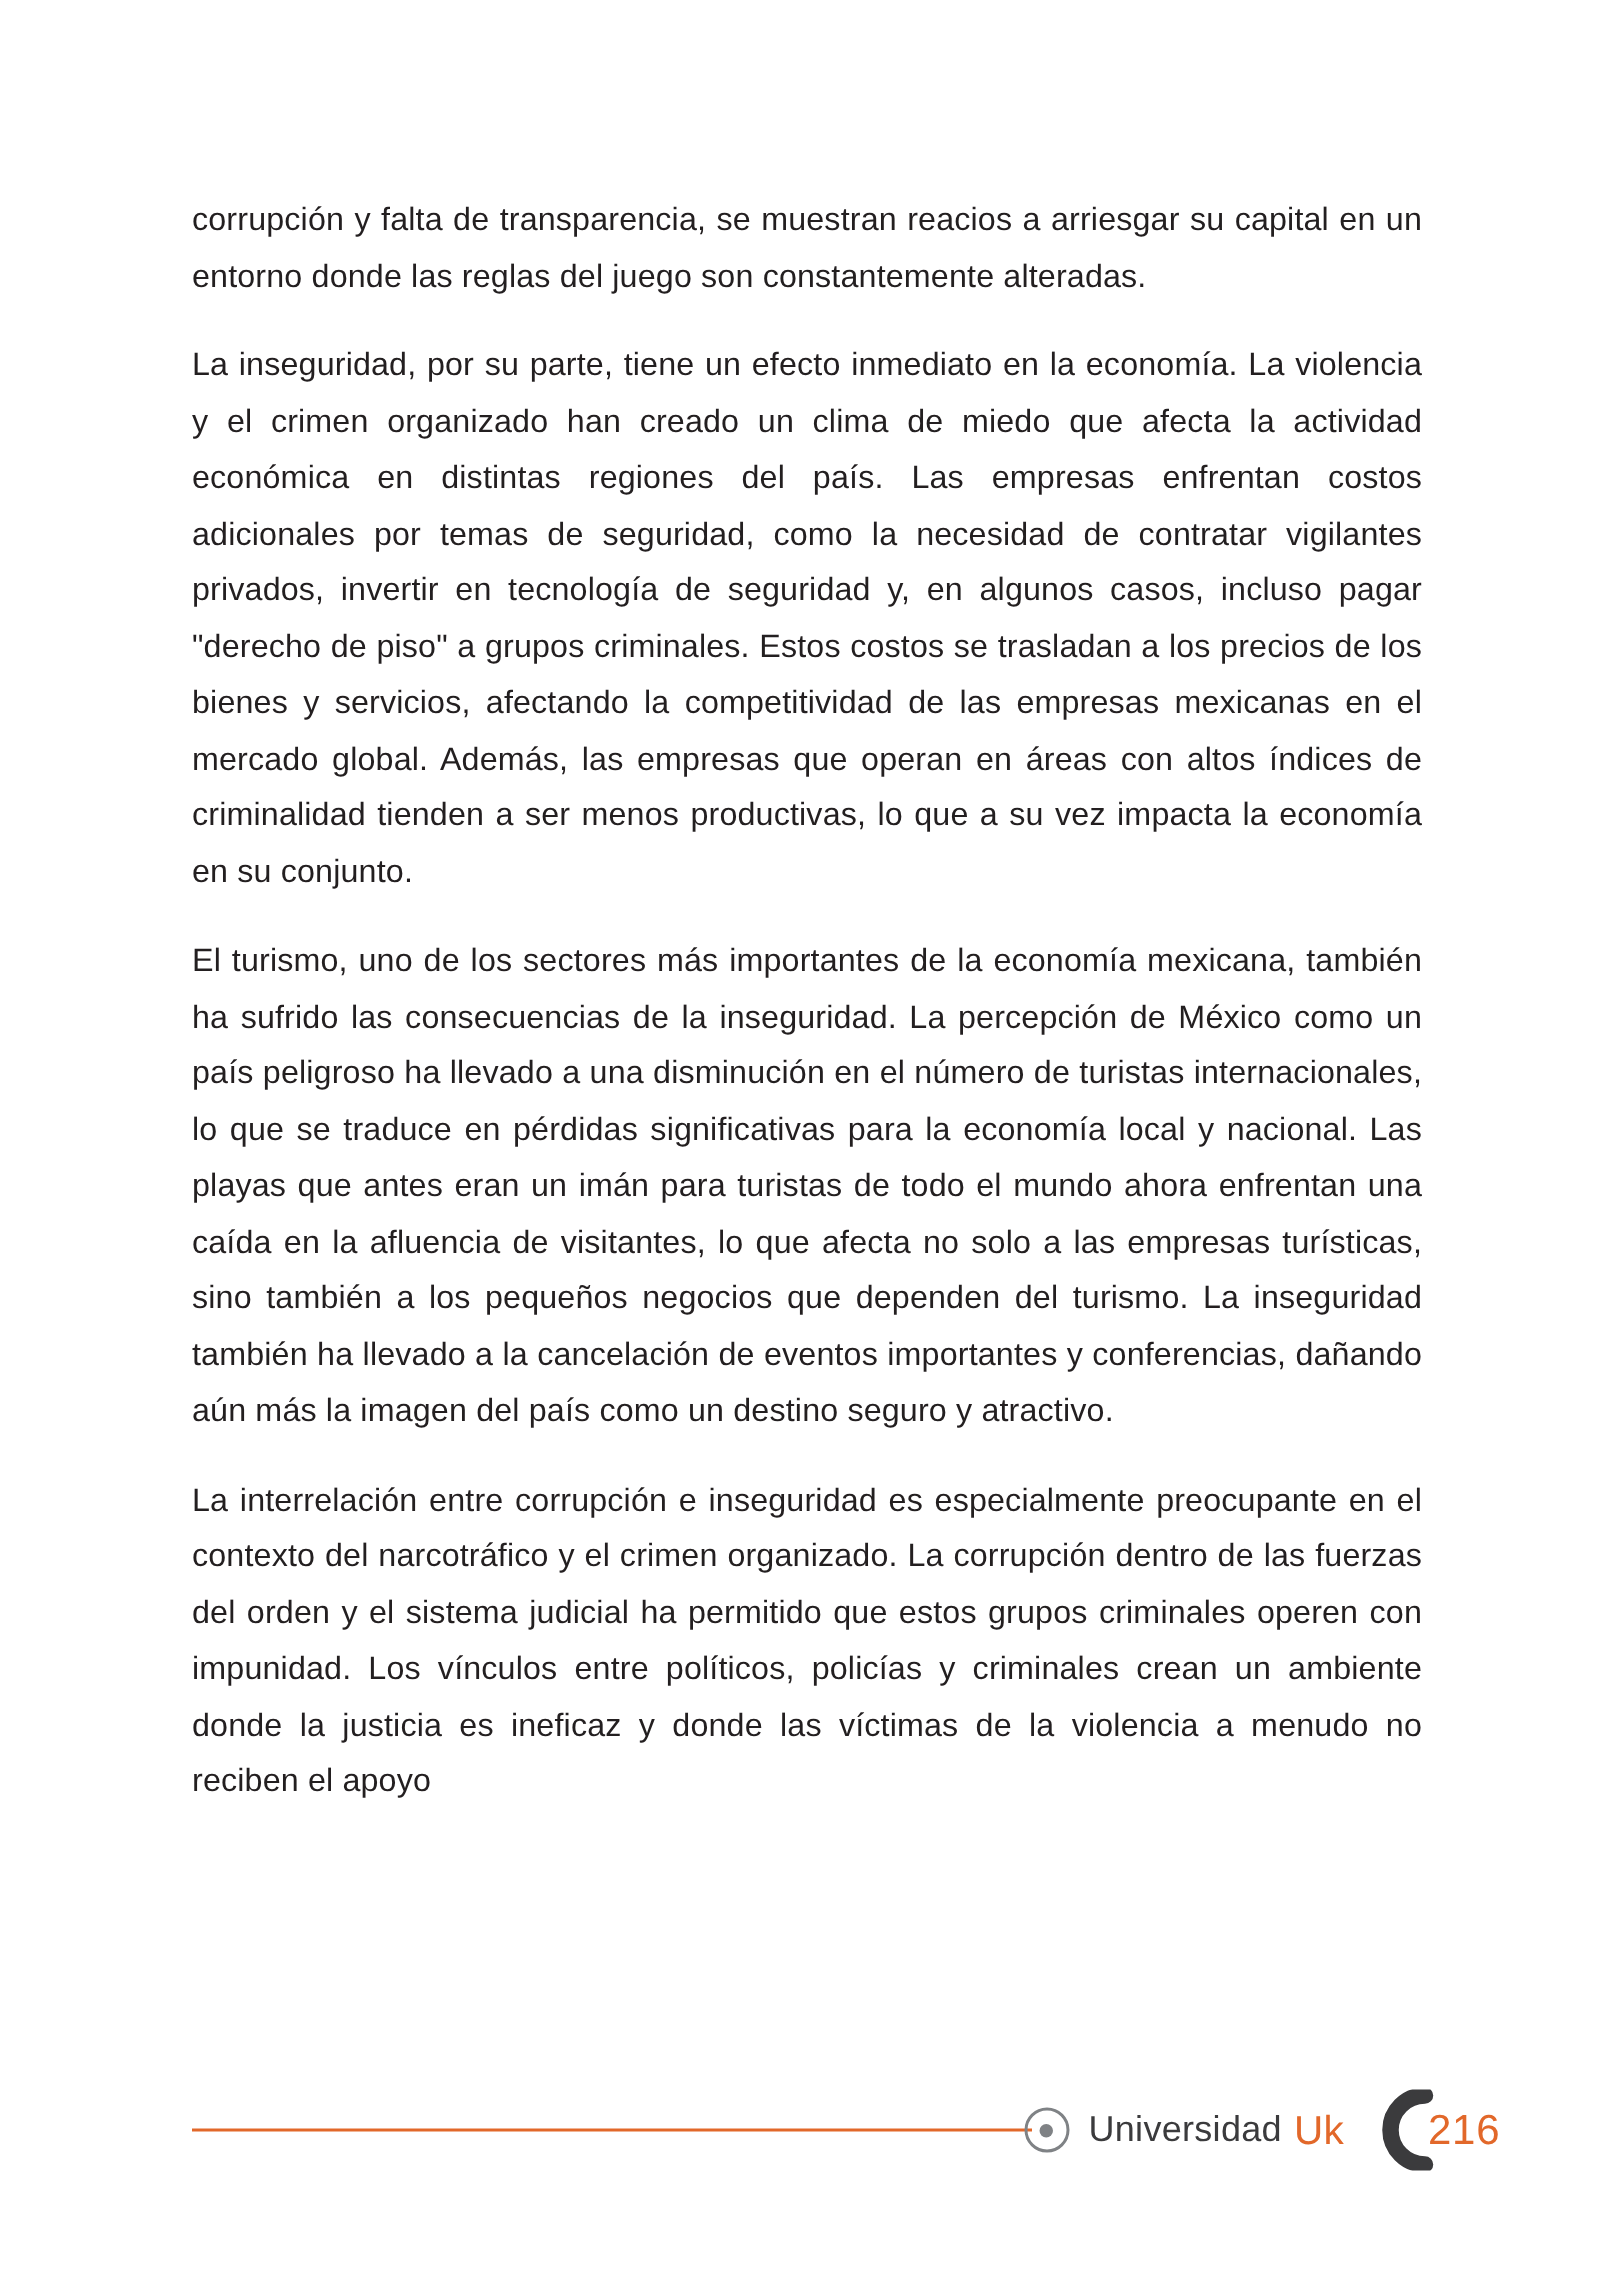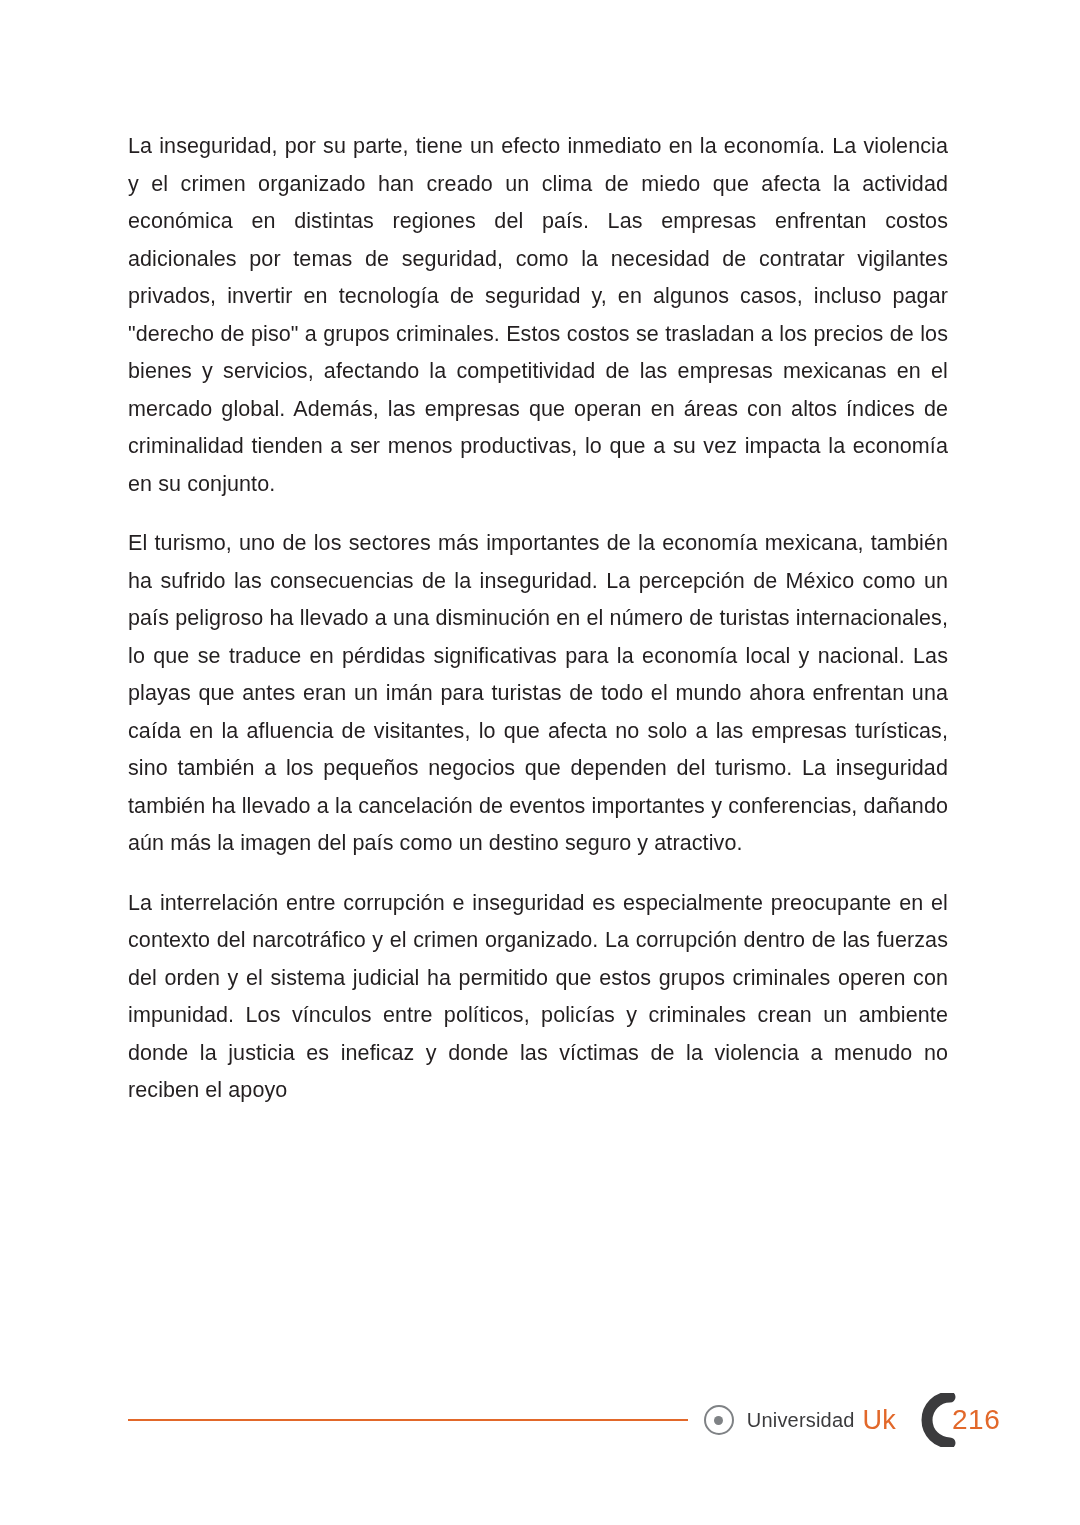--- a/index.html
+++ b/index.html
@@ -66,21 +66,21 @@
     margin-right: 13px;
     box-sizing: border-box;
   }
   .brand-mark-dot {
     width: 9px;
     height: 9px;
     border-radius: 50%;
     background: #7f8285;
   }
   .brand-name {
-    font-size: 20px;
+    font-size: 24px;
     color: #3b3b3d;
     letter-spacing: 0.2px;
   }
   .brand-suffix {
     font-size: 27px;
     color: #e2682a;
     margin-left: 8px;
     letter-spacing: 0.2px;
   }
   .page-number-wrap {
@@ -105,20 +105,21 @@
     color: #e2682a;
     letter-spacing: 0.5px;
   }
 </style>
 </head>
 <body>
 
 <div class="page">
 
   <div class="content">
+    <p class="para">corrupción y falta de transparencia, se muestran reacios a arriesgar su capital en un entorno donde las reglas del juego son constantemente alteradas.</p>
     <p class="para">La inseguridad, por su parte, tiene un efecto inmediato en la economía. La violencia y el crimen organizado han creado un clima de miedo que afecta la actividad económica en distintas regiones del país. Las empresas enfrentan costos adicionales por temas de seguridad, como la necesidad de contratar vigilantes privados, invertir en tecnología de seguridad y, en algunos casos, incluso pagar "derecho de piso" a grupos criminales. Estos costos se trasladan a los precios de los bienes y servicios, afectando la competitividad de las empresas mexicanas en el mercado global. Además, las empresas que operan en áreas con altos índices de criminalidad tienden a ser menos productivas, lo que a su vez impacta la economía en su conjunto.</p>
     <p class="para">El turismo, uno de los sectores más importantes de la economía mexicana, también ha sufrido las consecuencias de la inseguridad. La percepción de México como un país peligroso ha llevado a una disminución en el número de turistas internacionales, lo que se traduce en pérdidas significativas para la economía local y nacional. Las playas que antes eran un imán para turistas de todo el mundo ahora enfrentan una caída en la afluencia de visitantes, lo que afecta no solo a las empresas turísticas, sino también a los pequeños negocios que dependen del turismo. La inseguridad también ha llevado a la cancelación de eventos importantes y conferencias, dañando aún más la imagen del país como un destino seguro y atractivo.</p>
     <p class="para">La interrelación entre corrupción e inseguridad es especialmente preocupante en el contexto del narcotráfico y el crimen organizado. La corrupción dentro de las fuerzas del orden y el sistema judicial ha permitido que estos grupos criminales operen con impunidad. Los vínculos entre políticos, policías y criminales crean un ambiente donde la justicia es ineficaz y donde las víctimas de la violencia a menudo no reciben el apoyo</p>
   </div>
 
   <div class="footer">
     <div class="footer-rule"></div>
     <div class="footer-brand">
       <span class="brand-mark">
         <span class="brand-mark-dot"></span>

